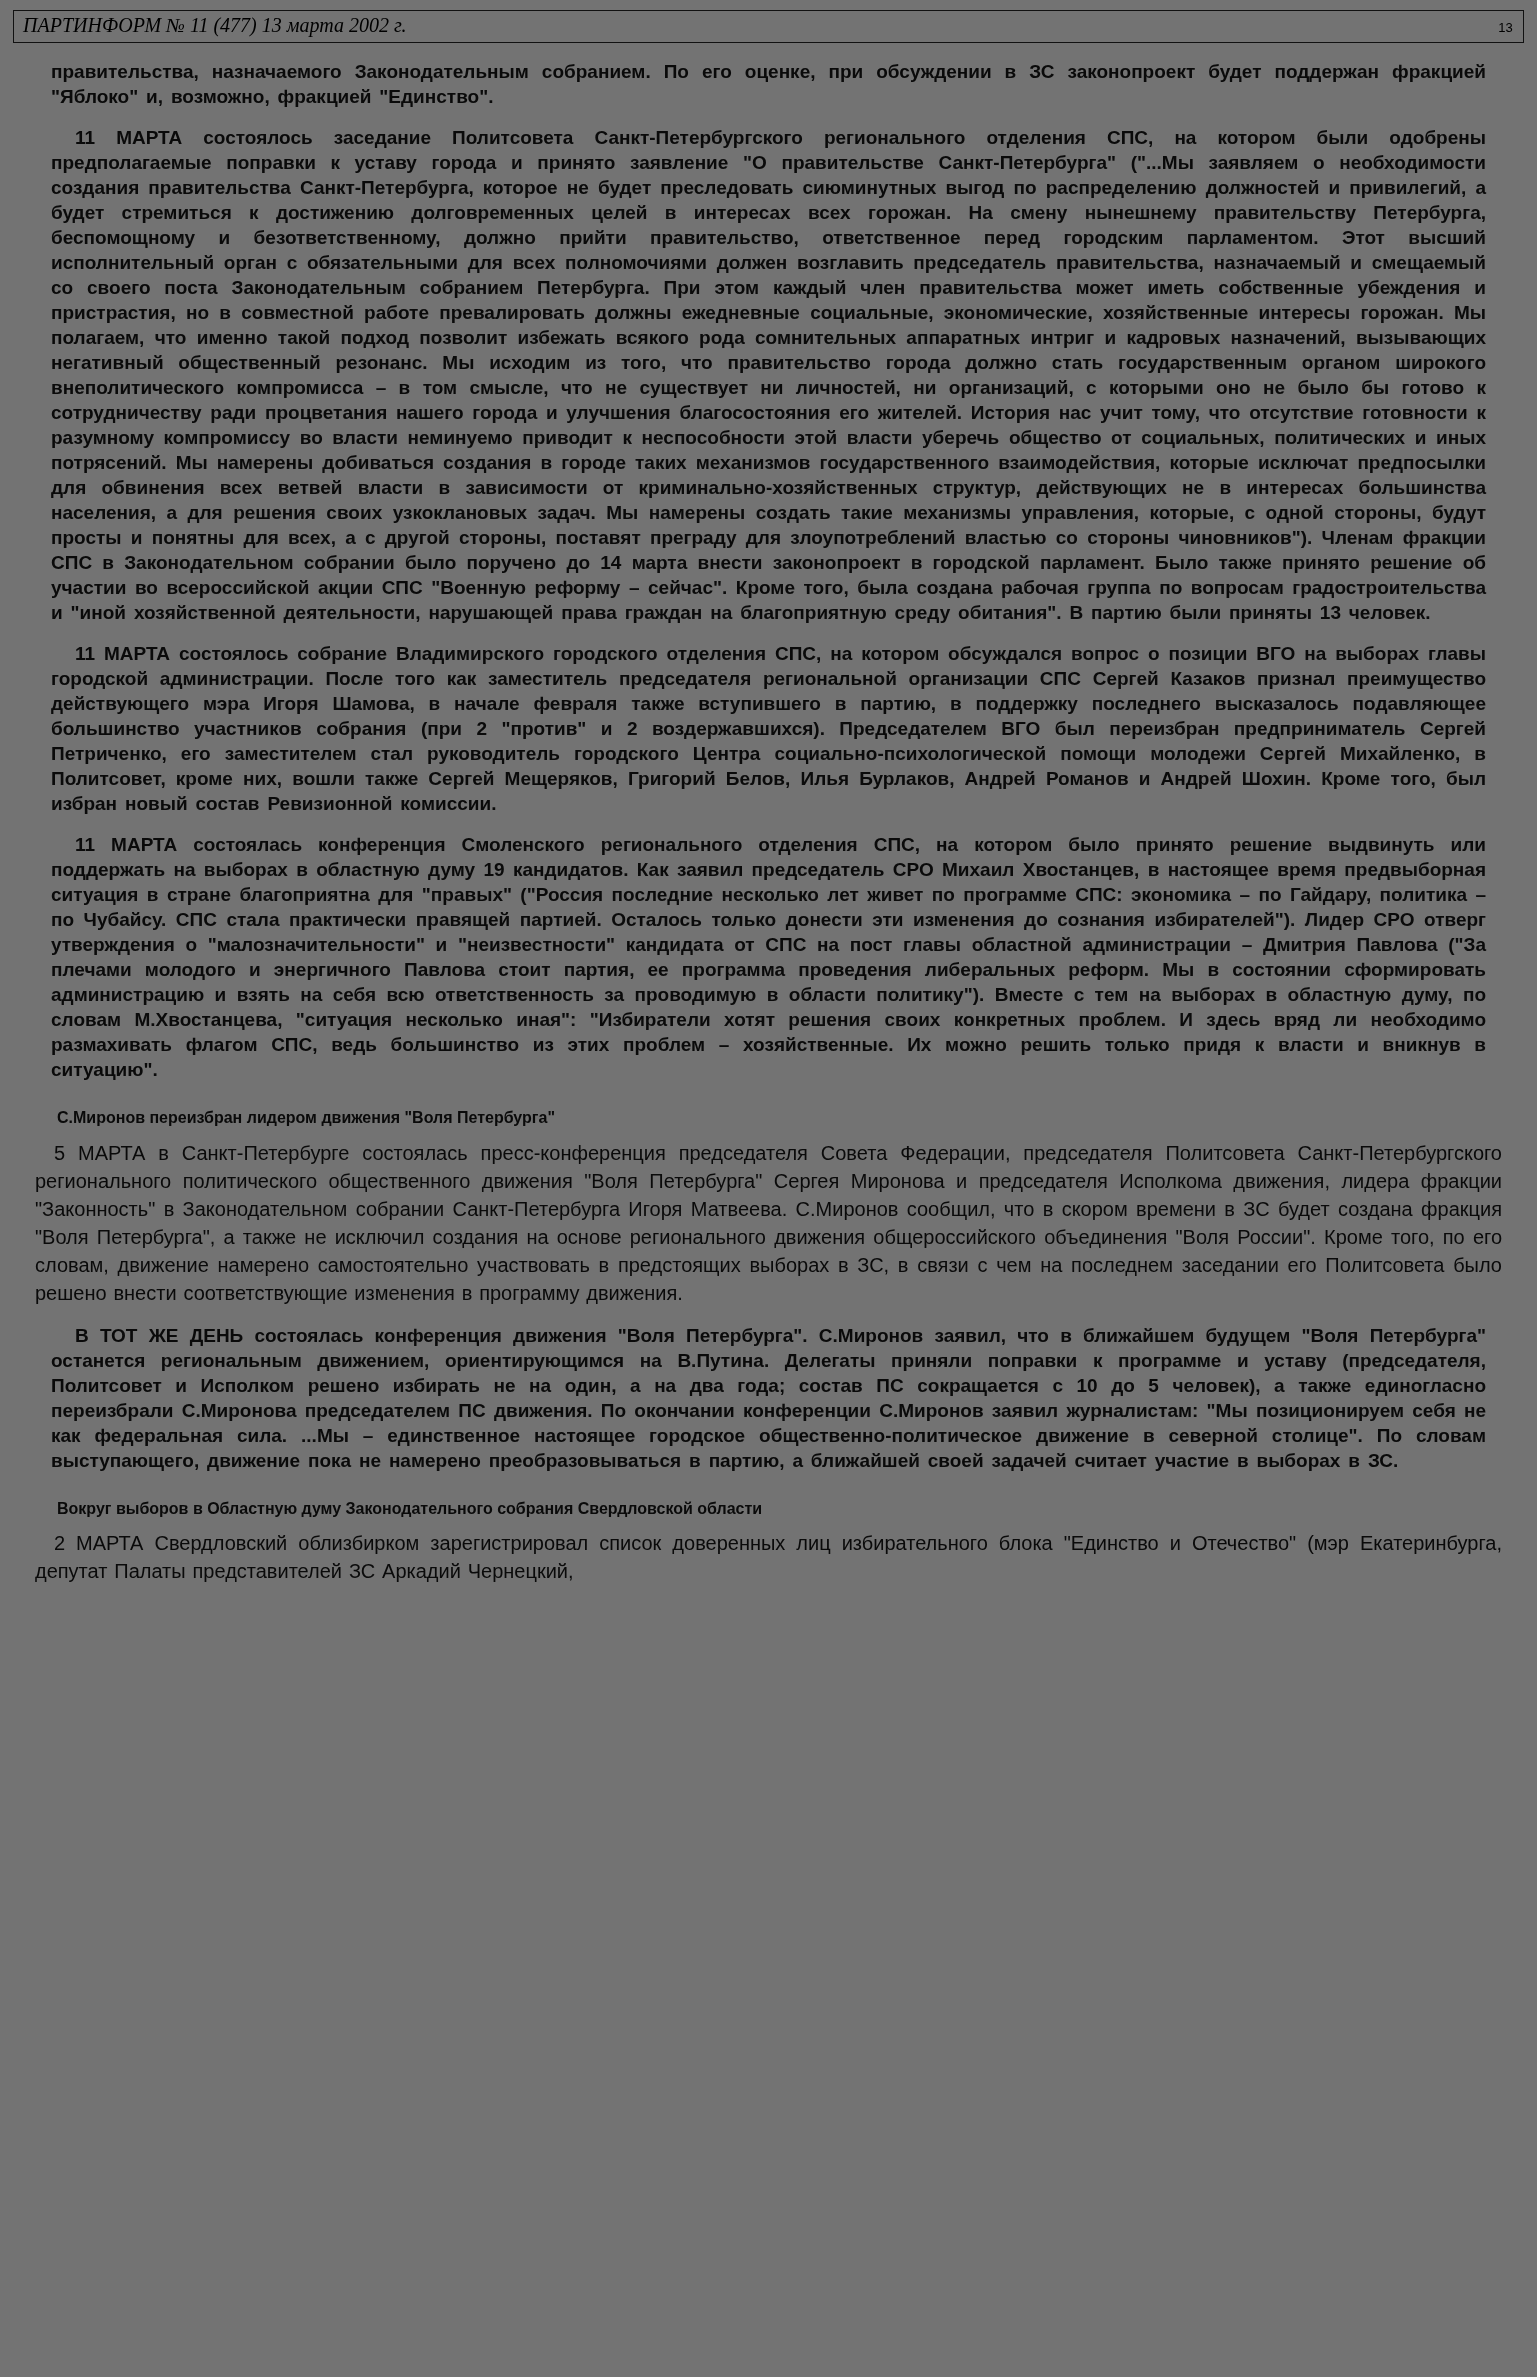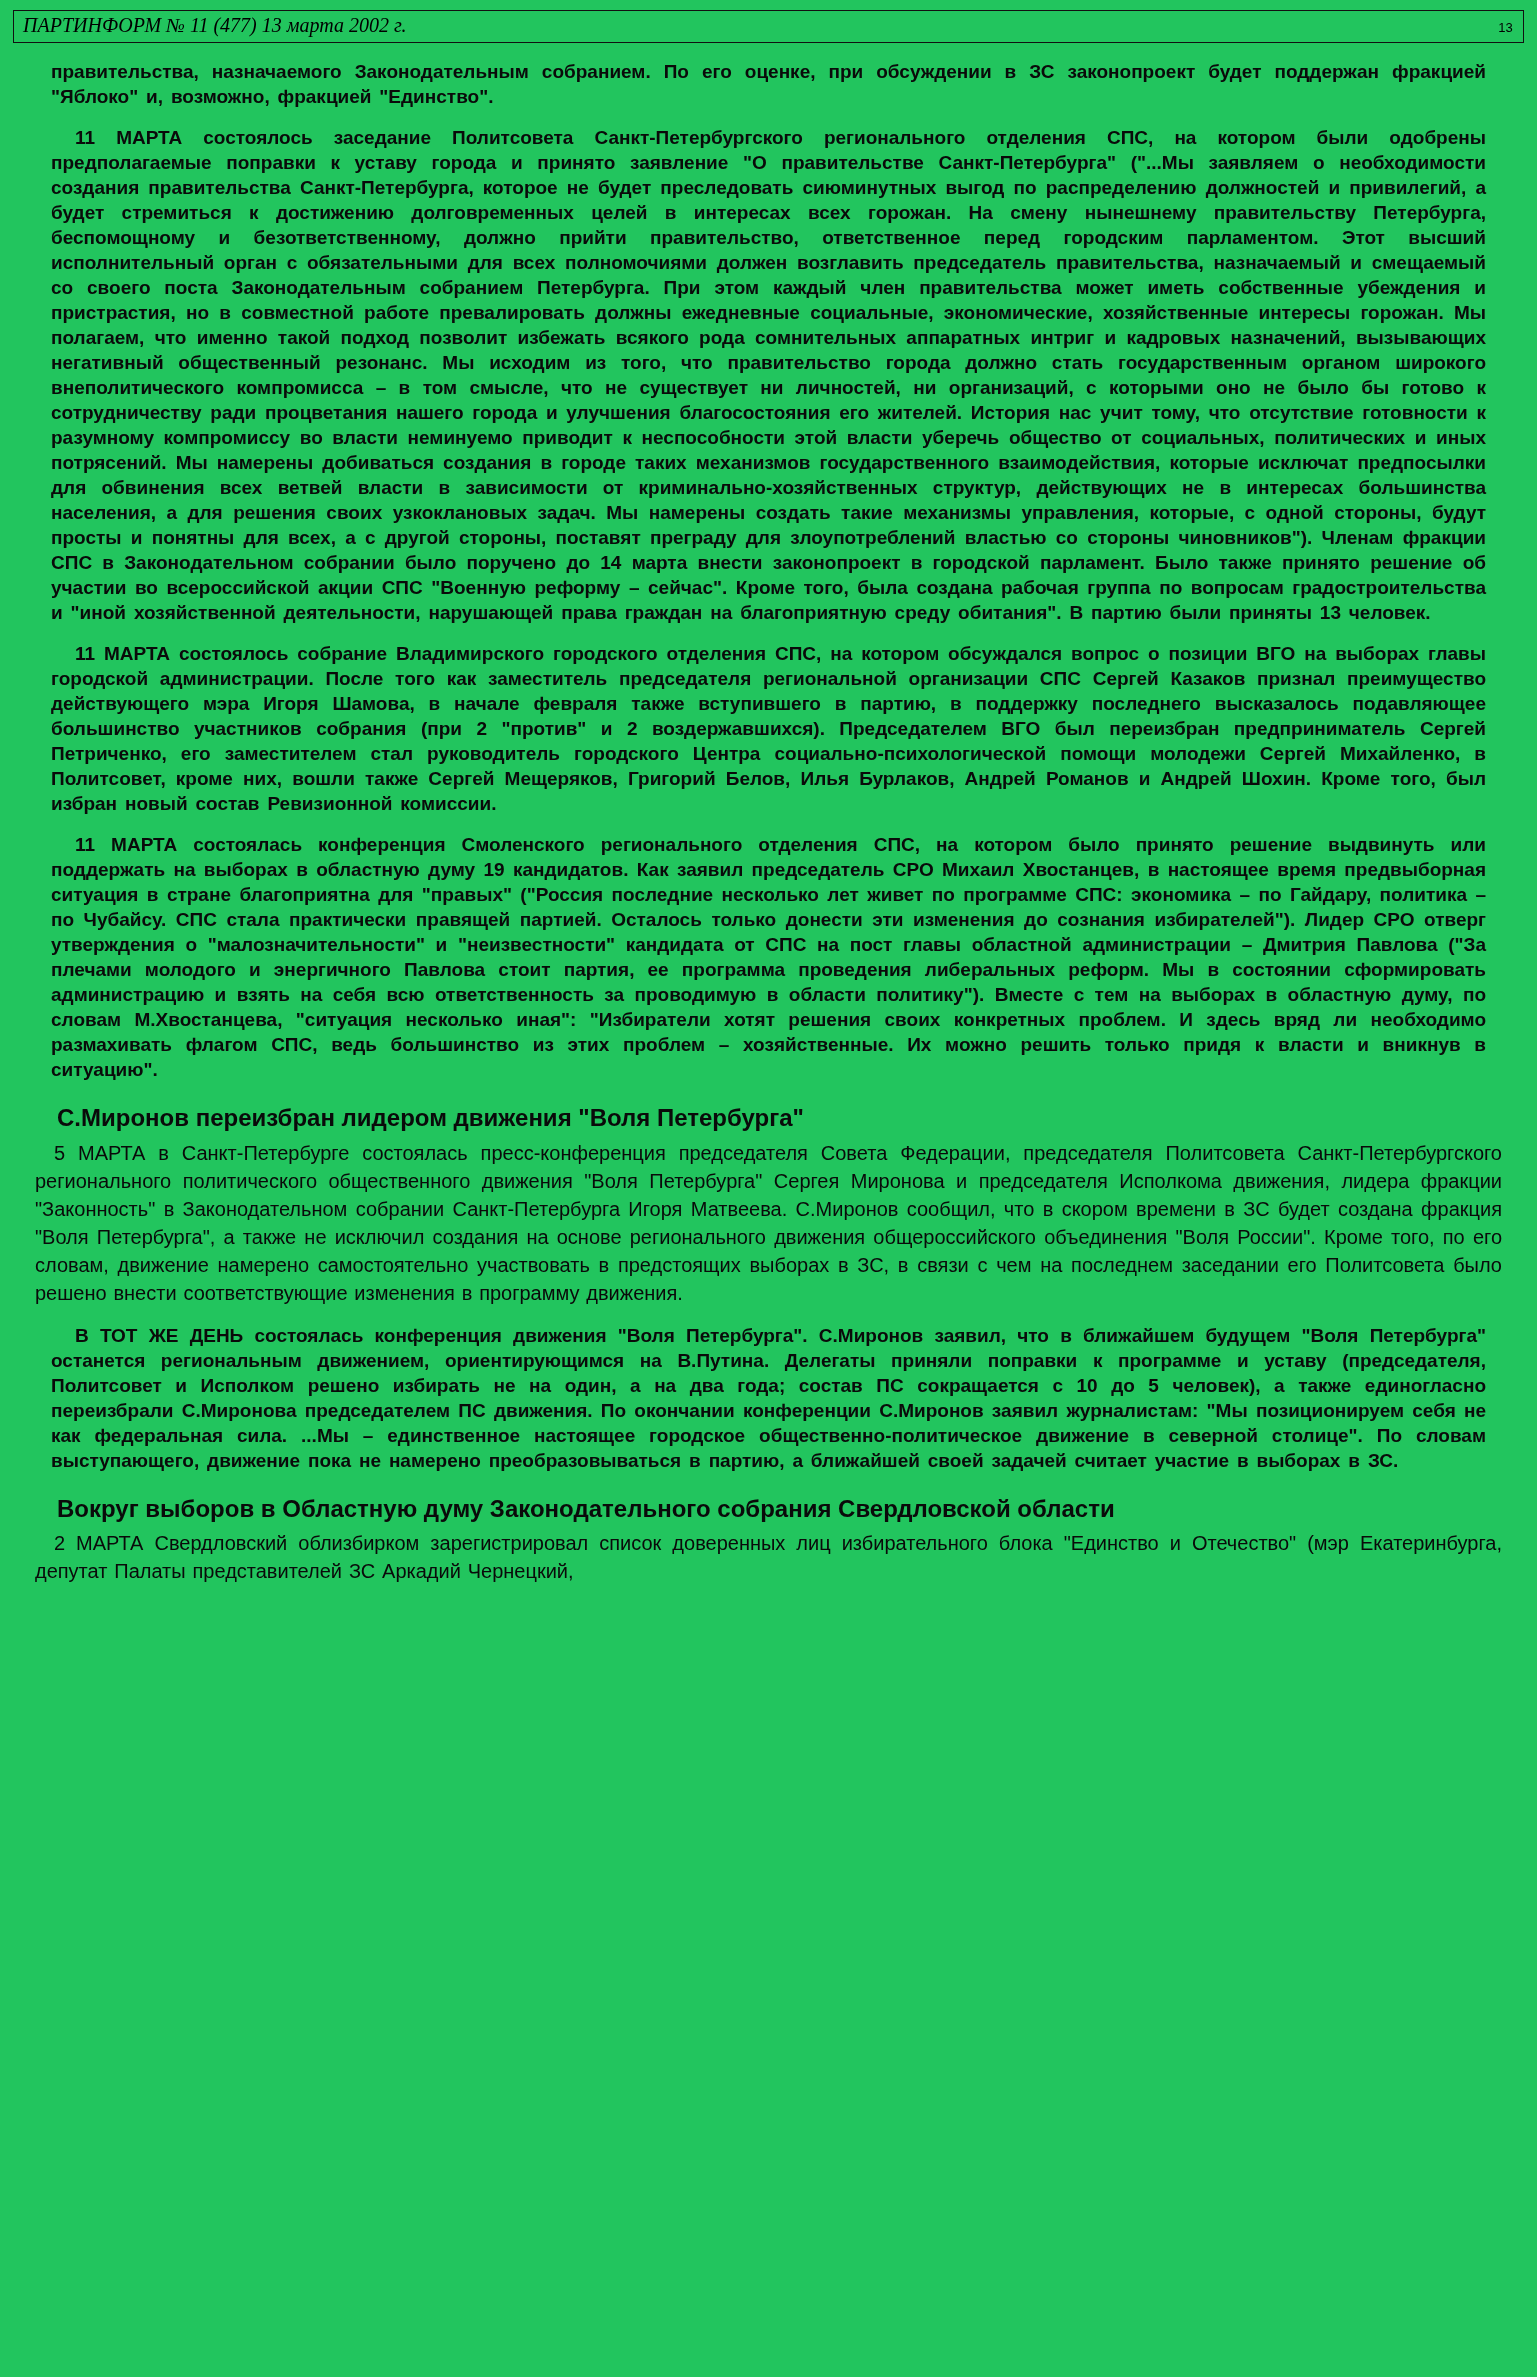--- a/index.html
+++ b/index.html
@@ -4,21 +4,21 @@
 <style>
   html, body {
     margin: 0;
     padding: 0;
     background: #ffffff;
   }
   .page {
     position: relative;
     width: 1537px;
     height: 2377px;
-    background: #22c55e;
+    background: #737373;
     overflow: hidden;
     color: #0a0a0a;
   }
   .header-box {
     margin: 10.2px 13px 0 13px;
     border: 1.9px solid #111;
     display: flex;
     justify-content: space-between;
     align-items: baseline;
     padding: 1.9px 10.2px 4.5px 9px;
@@ -51,21 +51,21 @@
     text-indent: 24px;
     word-spacing: 2.6px;
     color: #0a0a0a;
   }
   p.news.no-indent {
     text-indent: 0;
   }
   h2.section-heading {
     font-family: "Liberation Sans", sans-serif;
     font-weight: 700;
-    font-size: 24px;
+    font-size: 16px;
     line-height: 28px;
     margin: 22px 0 6.4px 0;
     padding-left: 22px;
     text-align: left;
     color: #0a0a0a;
   }
   p.lead {
     font-family: "Liberation Sans", sans-serif;
     font-weight: 400;
     font-size: 20px;

